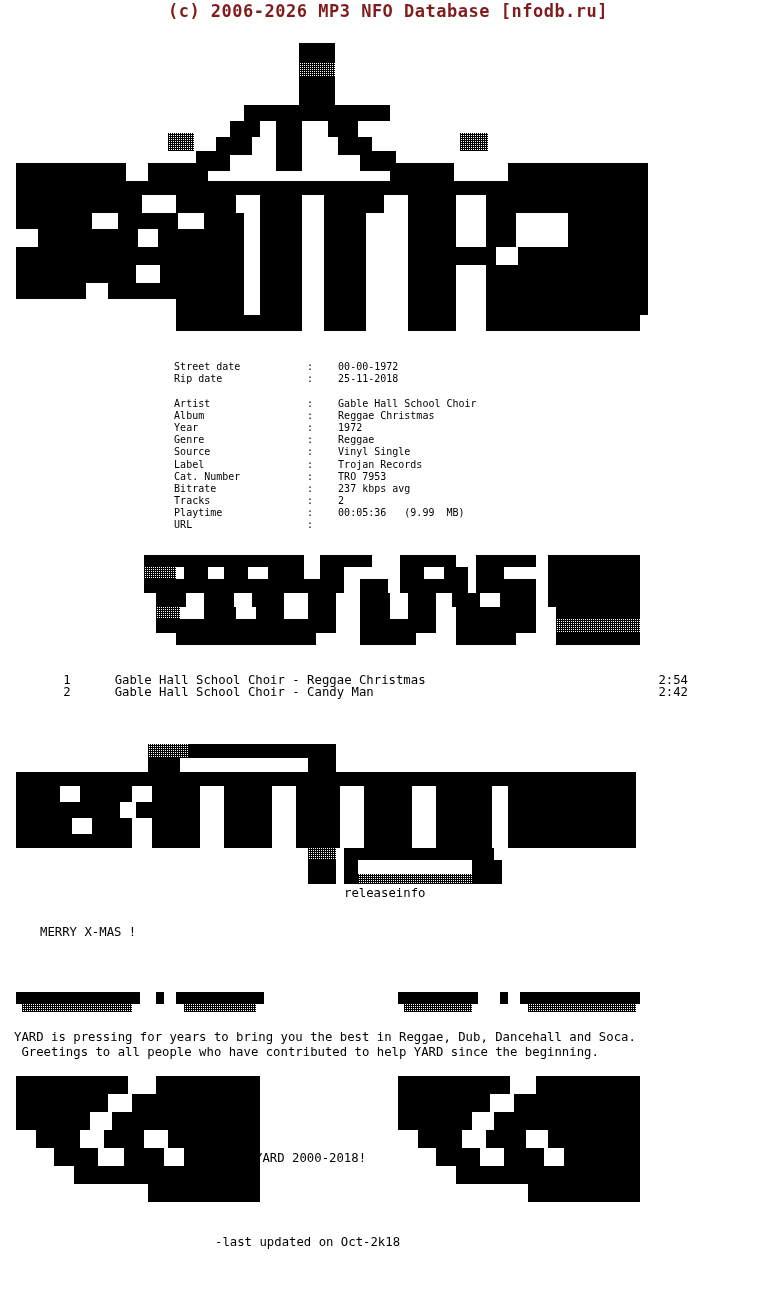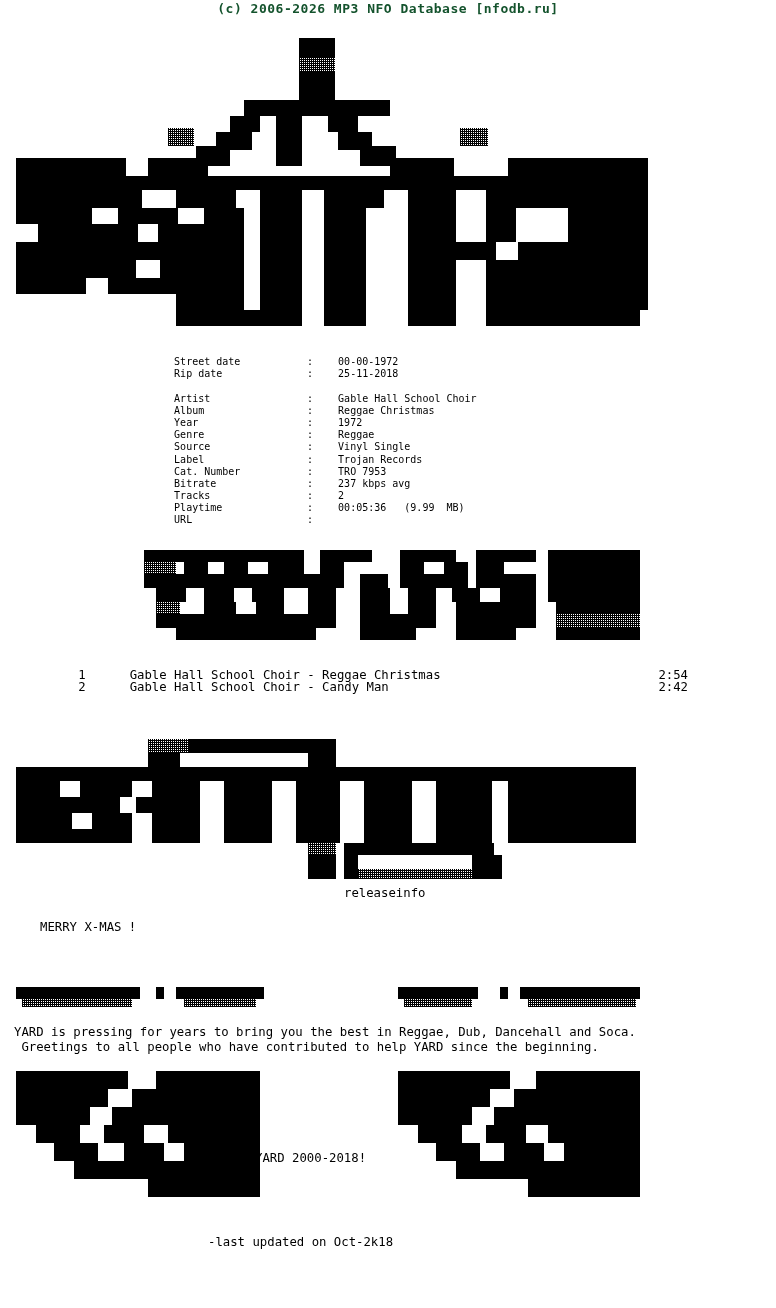--- a/index.html
+++ b/index.html
@@ -10,22 +10,22 @@
   body {
     width: 776px;
     height: 1308px;
     position: relative;
     font-family: "DejaVu Sans Mono", "Liberation Mono", monospace;
     color: #000000;
     overflow: hidden;
   }
   .header-line {
     text-align: center;
-    color: #14532d;
-    font-size: 13px;
+    color: #7f1d1d;
+    font-size: 17px;
     letter-spacing: 0.5px;
     padding-top: 1px;
     font-weight: bold;
     font-family: "DejaVu Sans Mono", "Liberation Mono", monospace;
   }
 
   
   .art {
     position: relative;
     margin: 0 auto;
@@ -75,21 +75,21 @@
   #tracks-art {
     width: 632px;
     height: 90px;
     margin-left: 8px;
     margin-top: 36px;
   }
   .track-list {
     margin-top: 16px;
     font-size: 12.3px;
     line-height: 12.2px;
-    padding-left: 16px;
+    padding-left: 1px;
   }
   .track-row {
     white-space: pre;
     height: 12.2px;
     position: relative;
   }
   .track-num { display: inline-block; width: 40px; text-align: right; }
   .track-title { display: inline-block; margin-left: 44px; }
   .track-time { position: absolute; right: 88px; }
 
@@ -144,21 +144,21 @@
     position: relative;
   }
   .footer-mid {
     position: absolute;
     left: 255px;
     top: 1151px;
     font-size: 12.3px;
   }
   .footer-last {
     position: absolute;
-    left: 208px;
+    left: 215px;
     top: 1235px;
     font-size: 12.3px;
   }
 </style>
 </head>
 <body>
 
 <div class="header-line">(c) 2006-2026 MP3 NFO Database [nfodb.ru]</div>
 
 <div class="art" id="logo-art">

